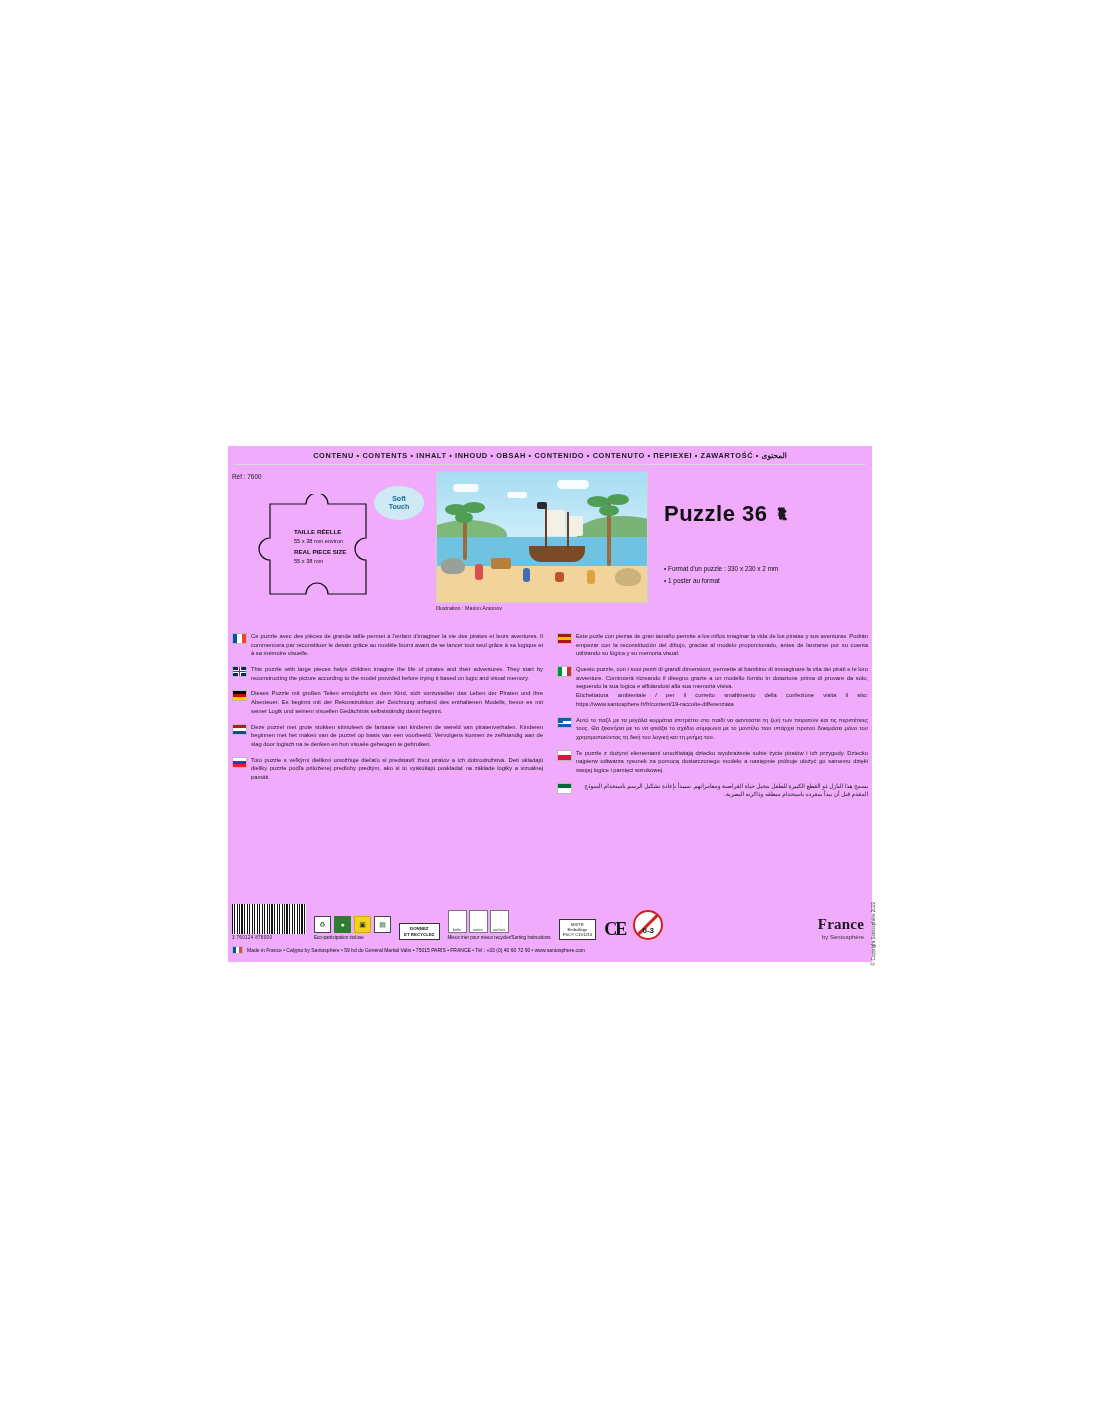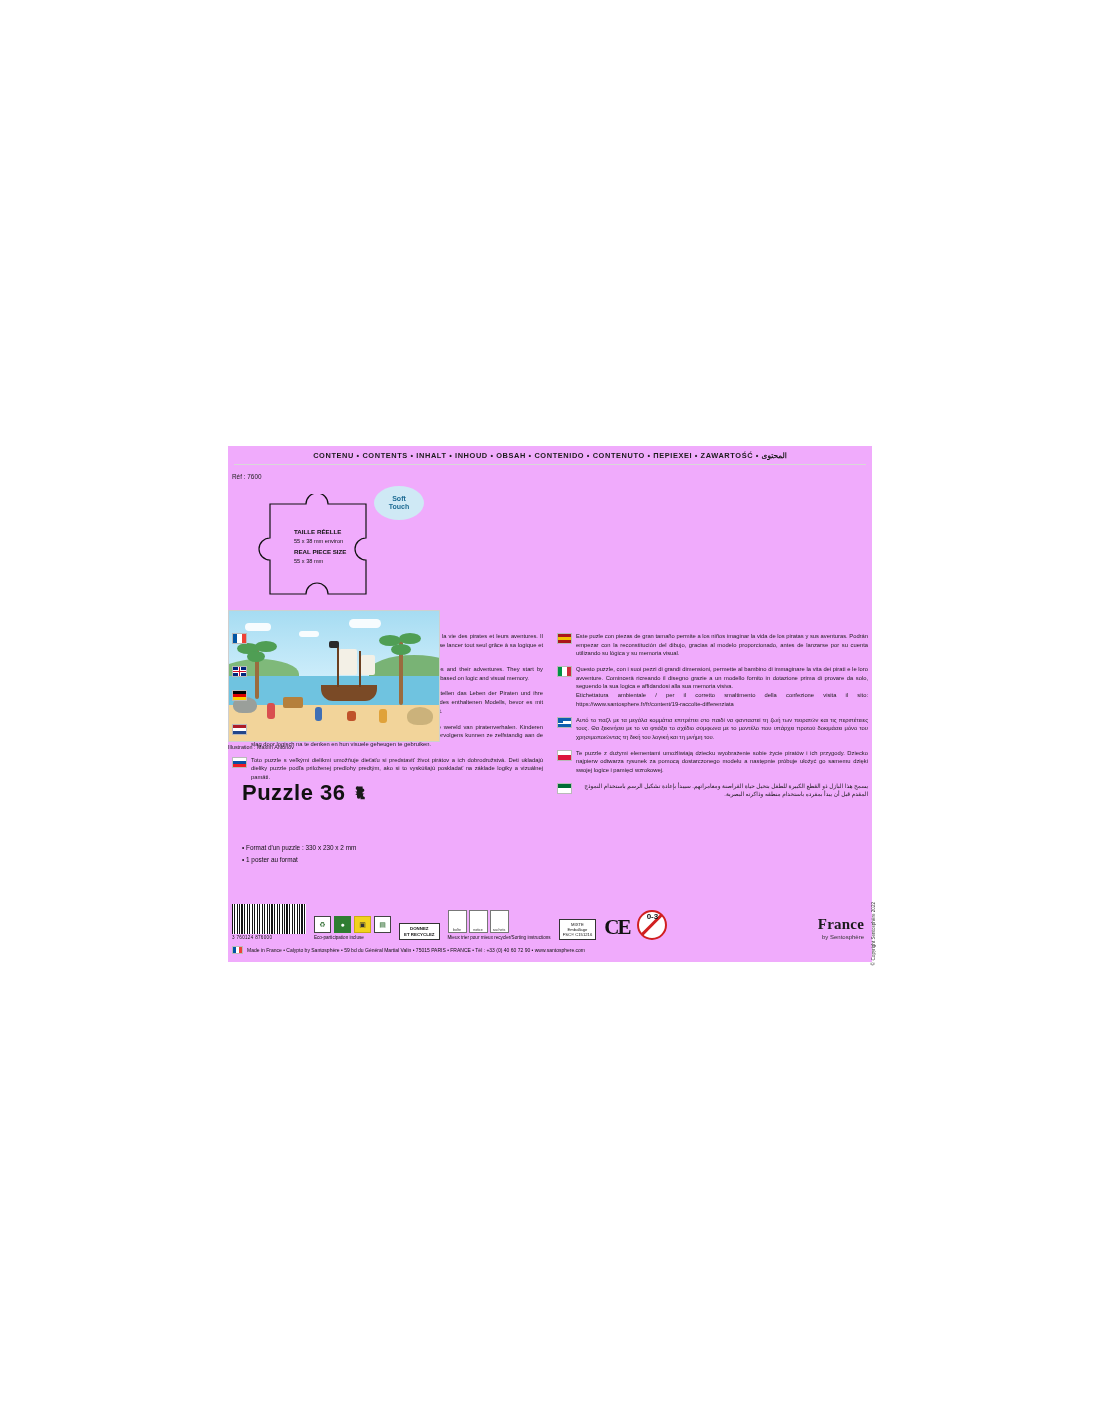--- a/index.html
+++ b/index.html
@@ -35,21 +35,20 @@
   }
   .hdr-rule {
     margin: 4px 6px 0 6px;
     border-top: 1px solid #d8d8d8;
   }
   
   .top-row {
     display: flex;
     margin-top: 6px;
     height: 152px;
-    flex-direction: column;
   }
   .col-left {
     width: 204px;
     position: relative;
     padding-left: 4px;
   }
   .ref {
     font-size: 6.4px;
     color: #222;
     margin-top: 2px;
@@ -218,24 +217,24 @@
   }
   .sorting {
     display:flex; gap:2px; align-items:flex-end;
   }
   .sort-ico { width: 17px; height: 21px; border:0.5px solid #777; font-size:3.6px; color:#333;
     display:flex; align-items:flex-end; justify-content:center; background:#fff;}
   .fsc {
     border:0.6px solid #333; padding:2px 3px; font-size:4.2px; line-height:1.2;
     color:#111; text-align:center; background:#fff;
   }
-  .ce-mark { font-size: 21px; font-weight: bold; color:#111; letter-spacing:-2px; font-family:"Liberation Serif", serif;}
+  .ce-mark { font-size: 18px; font-weight: bold; color:#111; letter-spacing:-2px; font-family:"Liberation Serif", serif;}
   .age-warn { width: 26px; height: 26px; border-radius:50%; border:2px solid #d02020; position:relative; background:#fff;}
   .age-warn::after{ content:""; position:absolute; left:-1px; top:11px; width:28px; height:2.5px; background:#d02020; transform:rotate(-45deg);}
-  .age-txt { position:absolute; left:0; top:2px; width:100%; text-align:center; font-size:8px; color:#111; font-weight:bold;}
+  .age-txt { position:absolute; left:0; top:16px; width:100%; text-align:center; font-size:8px; color:#111; font-weight:bold;}
   .brand {
     margin-left: auto;
     text-align: right;
     padding-right: 4px;
   }
   .brand-name {
     font-size: 15px; font-weight: bold; color:#1a1a1a; letter-spacing:.2px;
     font-family:"Liberation Serif", serif;
   }
   .brand-sub { font-size:6px; color:#333; margin-top:1px;}

